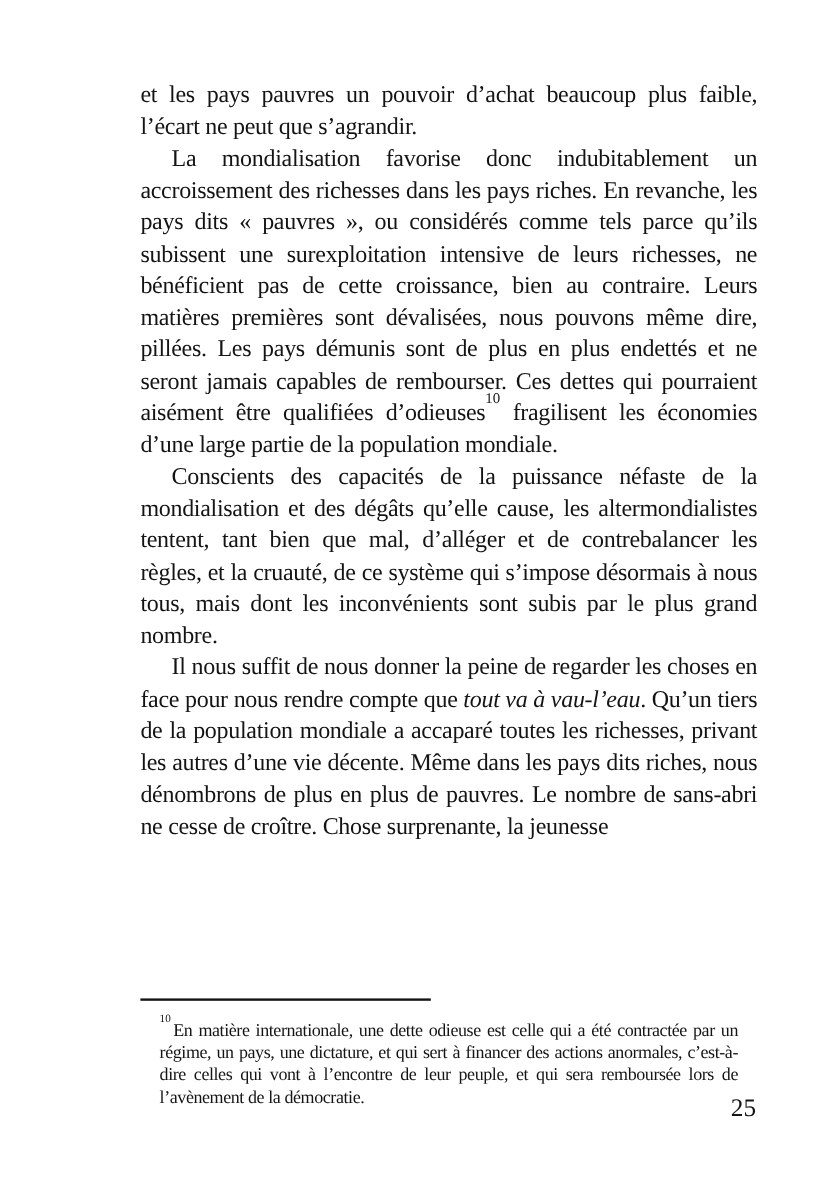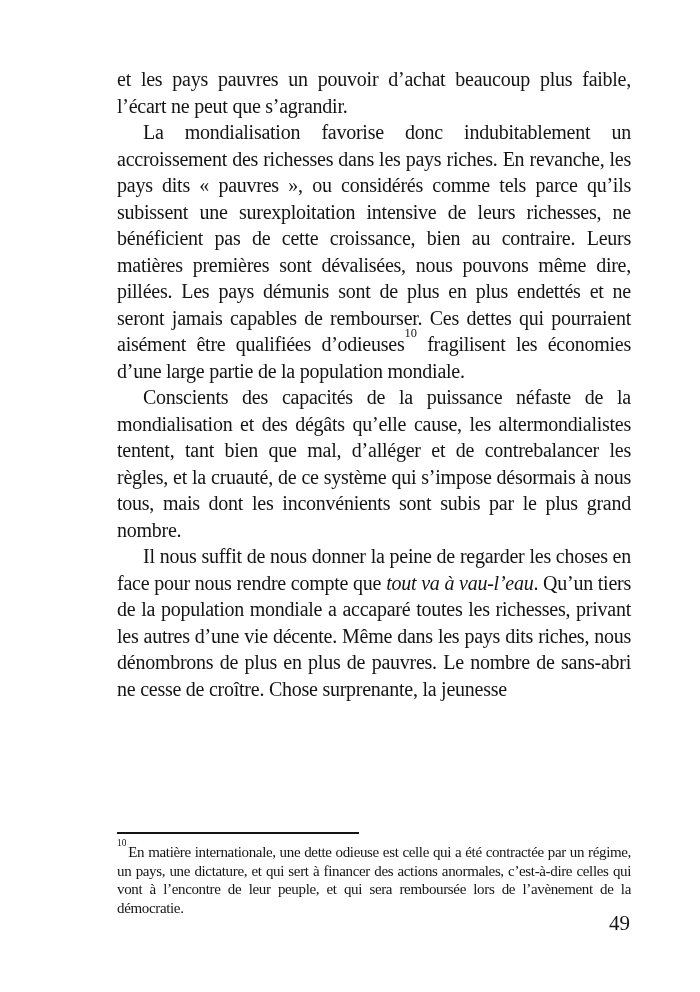--- a/index.html
+++ b/index.html
@@ -49,21 +49,21 @@
     top: 832px;
     width: 514px;
   }
   .footnote-rule {
     width: 242px;
     height: 2px;
     background: #141414;
     margin: 0 0 9px 0;
   }
   .footnote {
-    margin: 0;
+    margin: 16px;
     font-size: 15px;
     line-height: 18.6px;
     letter-spacing: -0.35px;
     text-align: justify;
   }
   .footnote .fnref {
     margin-right: 2px;
     top: -0.5em;
   }
   .page-number {
@@ -90,15 +90,15 @@
 
     <p class="para"><span>Il nous suffit de nous donner la peine de regarder les choses en face pour nous rendre compte que </span><em>tout va à vau-l’eau</em><span>. Qu’un tiers de la population mondiale a accaparé toutes les richesses, privant les autres d’une vie décente. Même dans les pays dits riches, nous dénombrons de plus en plus de pauvres. Le nombre de sans-abri ne cesse de croître. Chose surprenante, la jeunesse</span></p>
 
   </main>
 
   <footer class="footnote-area">
     <div class="footnote-rule"></div>
     <p class="footnote"><sup class="fnref">10</sup><span>En matière internationale, une dette odieuse est celle qui a été contractée par un régime, un pays, une dictature, et qui sert à financer des actions anormales, c’est-à-dire celles qui vont à l’encontre de leur peuple, et qui sera remboursée lors de l’avènement de la démocratie.</span></p>
   </footer>
 
-  <div class="page-number">49</div>
+  <div class="page-number">25</div>
 
 </div>
 
 </body></html>

